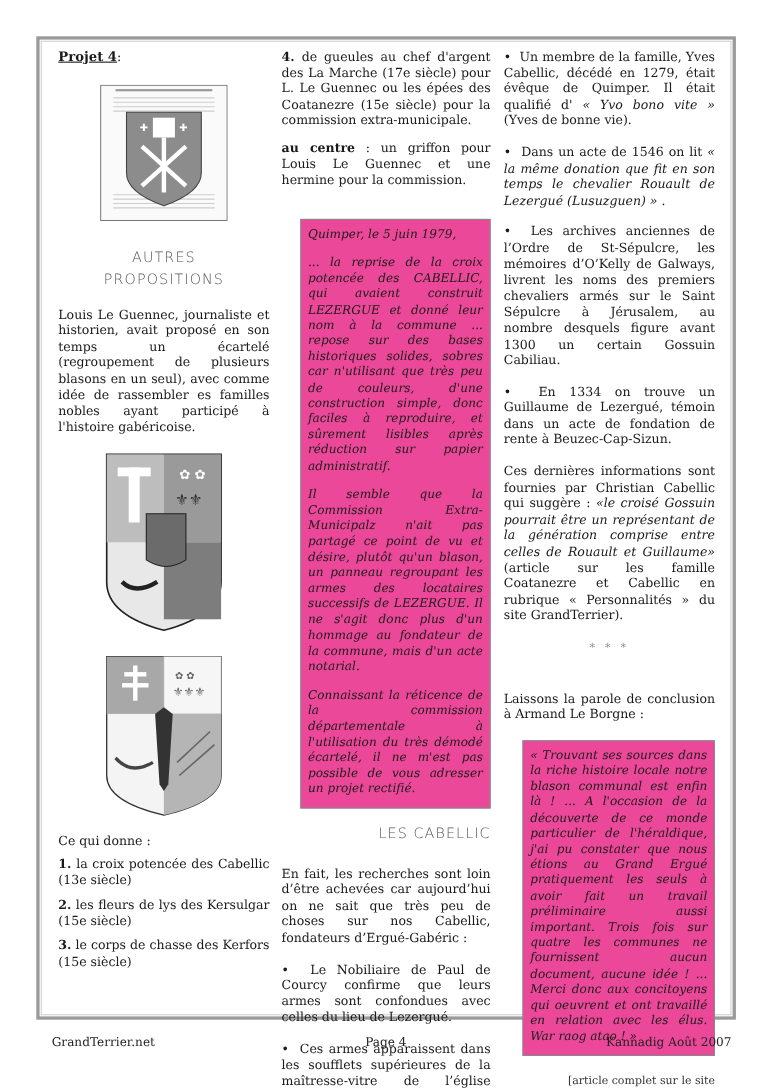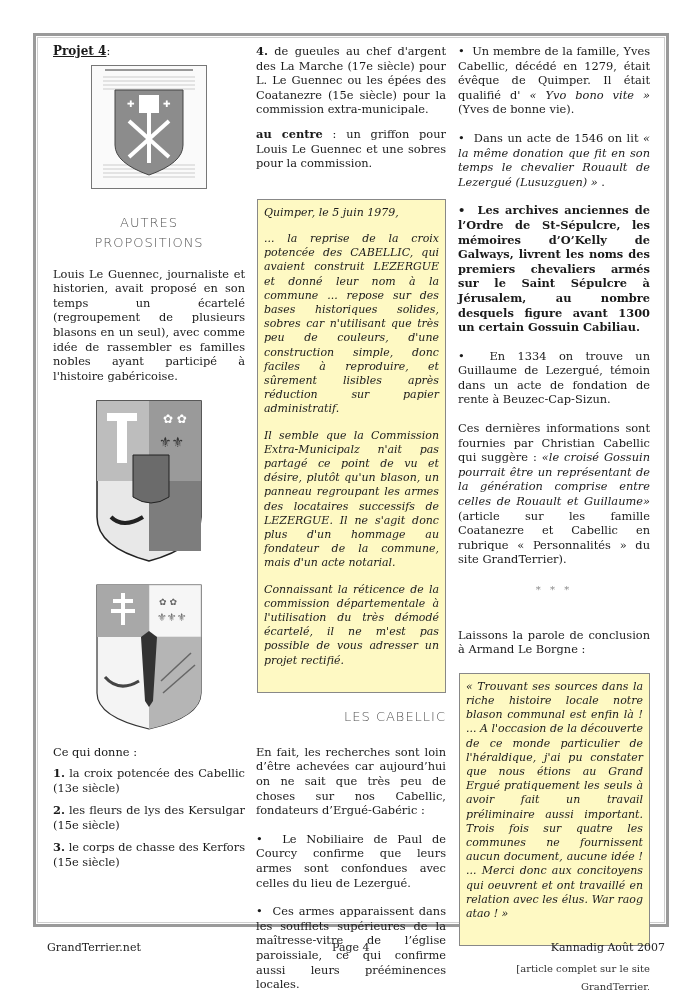--- a/index.html
+++ b/index.html
@@ -13,39 +13,39 @@
   .col p { margin: 0 0 10px 0; text-align: justify; }
   .col1 { left: 53px; width: 192px; }
   .col2 { left: 256px; width: 190px; }
   .col3 { left: 458px; width: 192px; }
   .heading-proj { font-weight: bold; text-decoration: underline; font-size: 12px; }
   .sec-title { font-family: "DejaVu Sans", "Liberation Sans", sans-serif; font-weight: 300;
          color: #555; text-align: center; font-size: 13px; letter-spacing: 1px; line-height: 20px;
          margin: 24px 0 14px 0; }
   .img-box { margin: 0 auto 16px auto; display: block; }
   .italic { font-style: italic; }
-  .quote-box { border: 1px solid #888; background: #fef9c3; padding: 6px 6px 24px 6px;
-         font-style: italic; margin: 0 0 14px 1px; font-size: 11px; line-height: 14.2px; }
+  .quote-box { border: 1px solid #888; background: #ec4899; padding: 6px 6px 9px 6px;
+         font-style: italic; margin: 0 0 14px 17px; font-size: 11px; line-height: 14.2px; }
   .quote-box p { margin: 0 0 12px 0; }
   .quote-box p:last-child { margin-bottom: 0; }
   .stars { text-align: center; color: #888; font-size: 10px; letter-spacing: 3px; margin: 16px 0 30px 0; }
   .ref { text-align: right; font-size: 10px; line-height: 18px; color: #333; }
   .footer { position: absolute; top: 941px; font-size: 11px; color: #222; }
   .footer-left { left: 47px; } .footer-center { left: 332px; } .footer-right { right: 35px; }
   b.num { font-weight: bold; }
   ul.plain { list-style: none; margin: 0; padding: 0; }
   ul.plain li { margin: 0 0 8px 0; text-align: justify; }
 </style>
 </head>
 <body>
 
 <div class="page-frame"></div>
 
 <div class="col col1">
-  <div style="margin-bottom:6px;">
+  <div style="margin-bottom:18px;">
     <span class="heading-proj">Projet 4</span><span>:</span>
   </div>
   <svg class="img-box" width="116" height="124" viewBox="0 0 116 124">
     <rect x="0.5" y="0.5" width="115" height="123" fill="#fafafa" stroke="#777"></rect>
     <rect x="14" y="4" width="88" height="2" fill="#999"></rect>
     <g stroke="#ccc" stroke-width="1">
       <line x1="12" y1="12" x2="104" y2="12"></line>
         <line x1="12" y1="16" x2="104" y2="16"></line>
         <line x1="12" y1="20" x2="104" y2="20"></line>
       <line x1="12" y1="24" x2="104" y2="24"></line>
@@ -97,37 +97,37 @@
   <p style="margin-bottom:6px;">Ce qui donne :</p>
   <ul class="plain">
     <li><b class="num">1.</b> <span>la croix potencée des Cabellic (13e siècle)</span></li>
     <li><b class="num">2.</b> <span>les fleurs de lys des Kersulgar (15e siècle)</span></li>
     <li><b class="num">3.</b> <span>le corps de chasse des Kerfors (15e siècle)</span></li>
   </ul>
 </div>
 
 <div class="col col2">
   <p><b class="num">4.</b> <span>de gueules au chef d'argent des La Marche (17e siècle) pour L. Le Guennec ou les épées des Coatanezre (15e siècle) pour la commission extra-municipale.</span></p>
-  <p style="margin-bottom:28px;"><b>au centre</b> <span>: un griffon pour Louis Le Guennec et une sobres pour la commission.</span></p>
+  <p style="margin-bottom:28px;"><b>au centre</b> <span>: un griffon pour Louis Le Guennec et une hermine pour la commission.</span></p>
   <div class="quote-box">
     <p>Quimper, le 5 juin 1979,</p>
     <p style="text-align:justify;">... la reprise de la croix potencée des CABELLIC, qui avaient construit LEZERGUE et donné leur nom à la commune ... repose sur des bases historiques solides, sobres car n'utilisant que très peu de couleurs, d'une construction simple, donc faciles à reproduire, et sûrement lisibles après réduction sur papier administratif.</p>
     <p style="text-align:justify;">Il semble que la Commission Extra-Municipalz n'ait pas partagé ce point de vu et désire, plutôt qu'un blason, un panneau regroupant les armes des locataires successifs de LEZERGUE. Il ne s'agit donc plus d'un hommage au fondateur de la commune, mais d'un acte notarial.</p>
     <p style="text-align:justify;">Connaissant la réticence de la commission départementale à l'utilisation du très démodé écartelé, il ne m'est pas possible de vous adresser un projet rectifié.</p>
   </div>
   <div class="sec-title" style="margin-top:6px;margin-bottom:18px;text-align:right;">LES CABELLIC</div>
   <p style="margin-bottom:14px;">En fait, les recherches sont loin d’être achevées car aujourd’hui on ne sait que très peu de choses sur nos Cabellic, fondateurs d’Ergué-Gabéric :</p>
   <p style="margin-bottom:14px;">•&nbsp; <span>Le Nobiliaire de Paul de Courcy confirme que leurs armes sont confondues avec celles du lieu de Lezergué.</span></p>
   <p>•&nbsp; <span>Ces armes apparaissent dans les soufflets supérieures de la maîtresse-vitre de l’église paroissiale, ce qui confirme aussi leurs prééminences locales.</span></p>
 </div>
 
 <div class="col col3">
   <p style="margin-bottom:14px;">•&nbsp; <span>Un membre de la famille, Yves Cabellic, décédé en 1279, était évêque de Quimper. Il était qualifié d' </span><span class="italic">« Yvo bono vite »</span><span> (Yves de bonne vie).</span></p>
   <p style="margin-bottom:14px;">•&nbsp; <span>Dans un acte de 1546 on lit </span><span class="italic">« la même donation que fit en son temps le chevalier Rouault de Lezergué (Lusuzguen) »</span><span> .</span></p>
-  <p style="margin-bottom:14px;font-weight:bold;">•&nbsp; <span>Les archives anciennes de l’Ordre de St-Sépulcre, les mémoires d’O’Kelly de Galways, livrent les noms des premiers chevaliers armés sur le Saint Sépulcre à Jérusalem, au nombre desquels figure avant 1300 un certain Gossuin Cabiliau.</span></p>
+  <p style="margin-bottom:14px;">•&nbsp; <span>Les archives anciennes de l’Ordre de St-Sépulcre, les mémoires d’O’Kelly de Galways, livrent les noms des premiers chevaliers armés sur le Saint Sépulcre à Jérusalem, au nombre desquels figure avant 1300 un certain Gossuin Cabiliau.</span></p>
   <p style="margin-bottom:14px;">•&nbsp; <span>En 1334 on trouve un Guillaume de Lezergué, témoin dans un acte de fondation de rente à Beuzec-Cap-Sizun.</span></p>
   <p><span>Ces dernières informations sont fournies par Christian Cabellic qui suggère : </span><span class="italic">«le croisé Gossuin pourrait être un représentant de la génération comprise entre celles de Rouault et Guillaume»</span><span> (article sur les famille Coatanezre et Cabellic en rubrique « Personnalités » du site GrandTerrier).</span></p>
   <div class="stars">* * *</div>
   <p style="margin-bottom:16px;">Laissons la parole de conclusion à Armand Le Borgne :</p>
   <div class="quote-box" style="text-align:justify;">
     <span>« Trouvant ses sources dans la riche histoire locale notre blason communal est enfin là ! ... A l'occasion de la découverte de ce monde particulier de l'héraldique, j'ai pu constater que nous étions au Grand Ergué pratiquement les seuls à avoir fait un travail préliminaire aussi important. Trois fois sur quatre les communes ne fournissent aucun document, aucune idée ! ... Merci donc aux concitoyens qui oeuvrent et ont travaillé en relation avec les élus. War raog atao ! »</span>
   </div>
   <div class="ref">
     <div>[article complet sur le site GrandTerrier,</div>
     <div>rubrique Documents anciens]</div>

